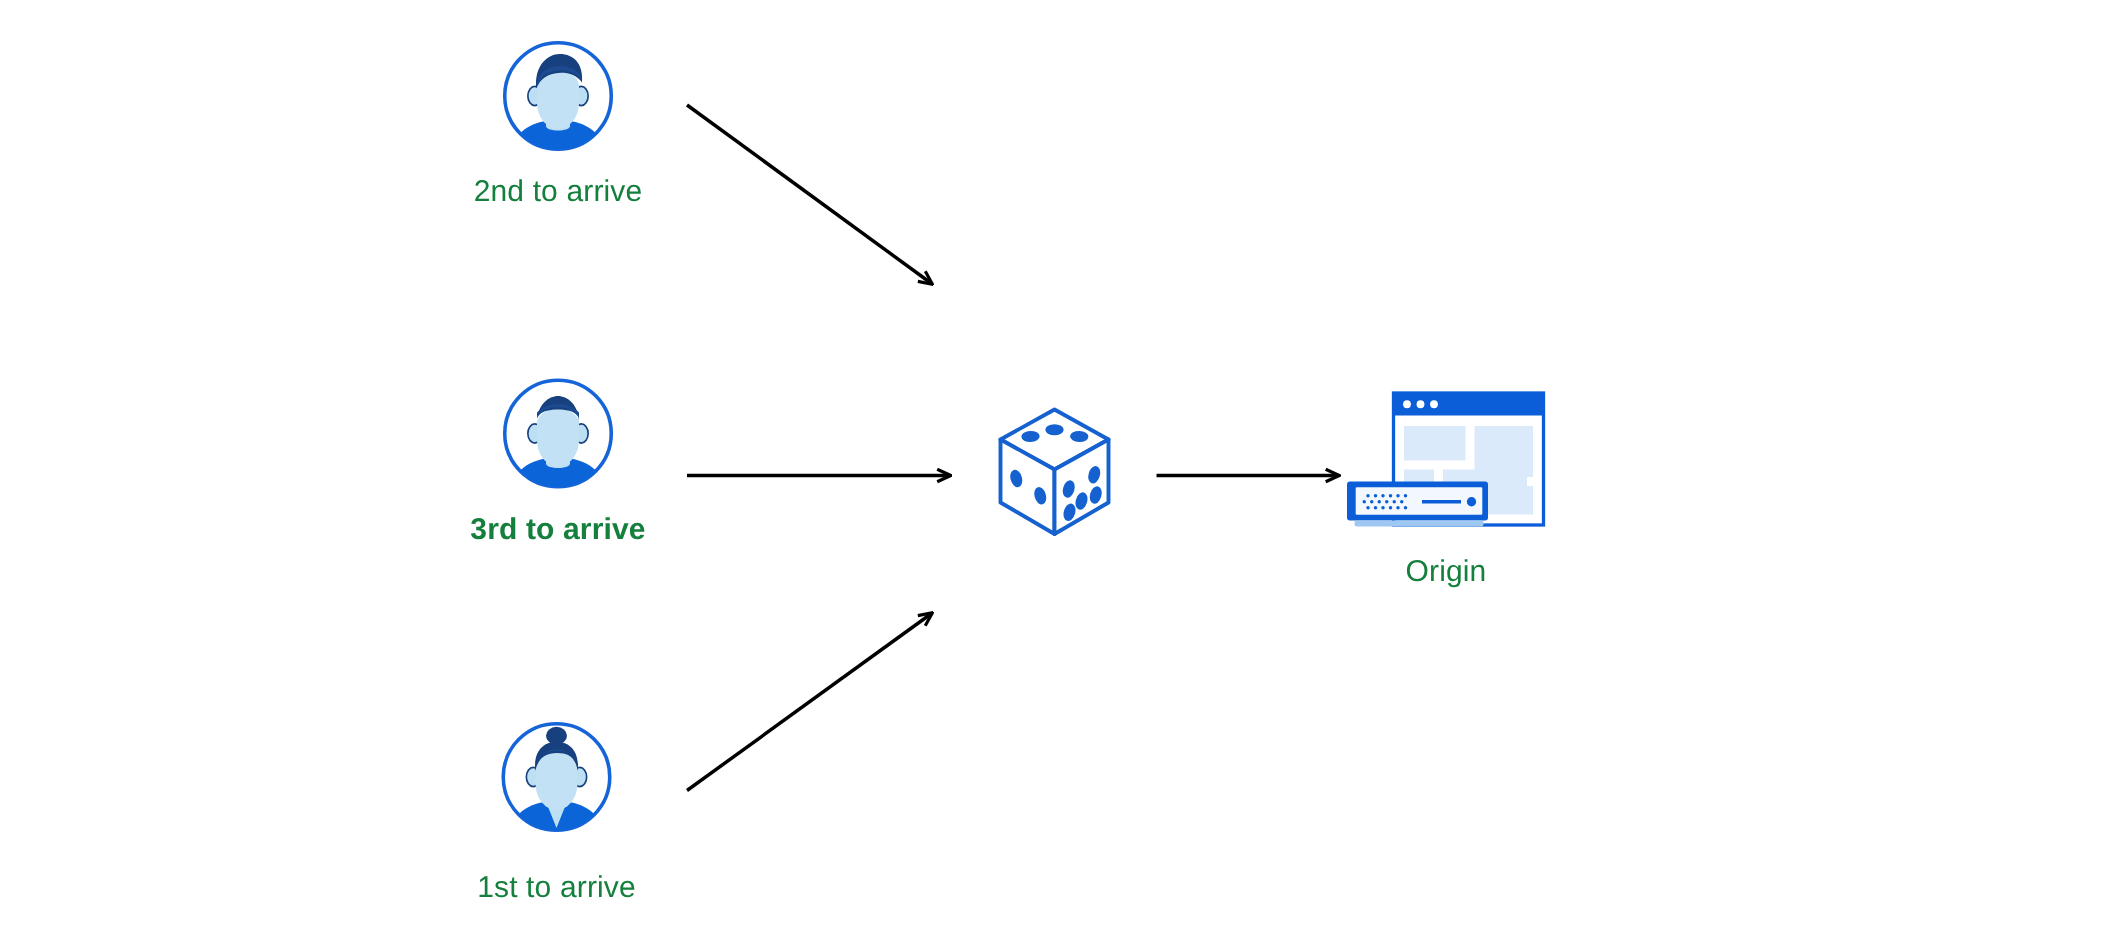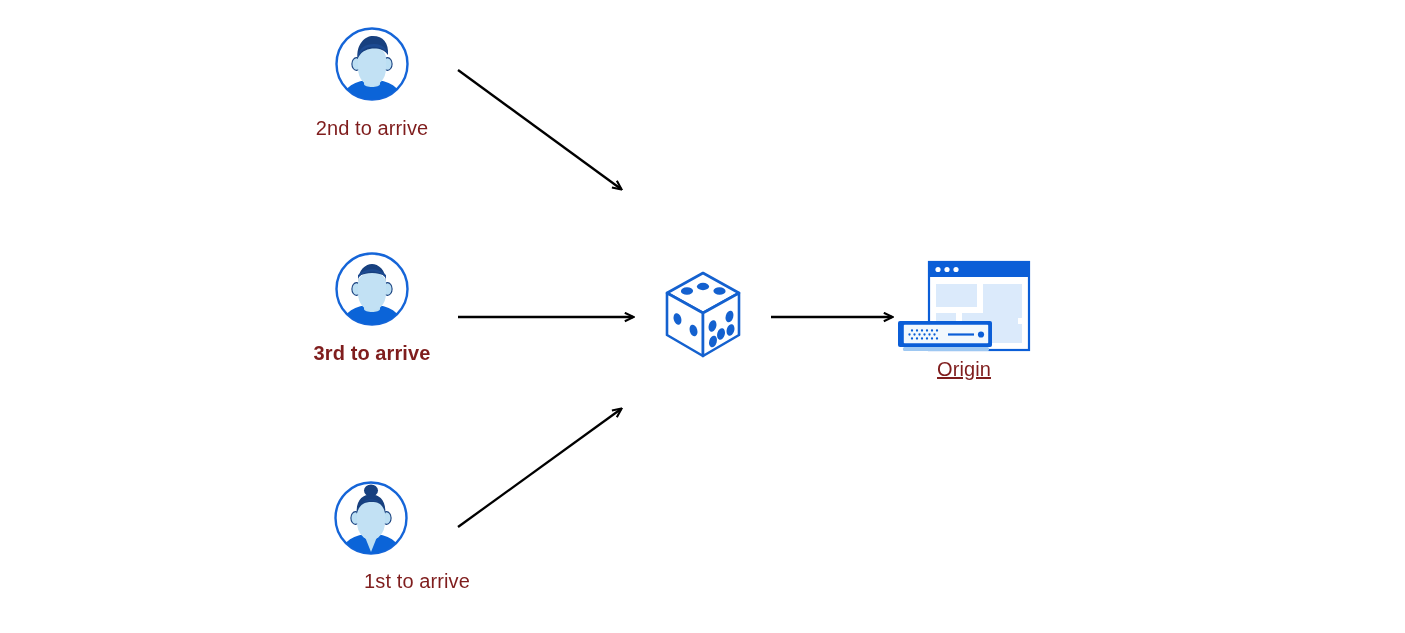--- a/index.html
+++ b/index.html
@@ -22,21 +22,21 @@
     position: absolute;
   }
   .icon-wrap {
     position: absolute;
     line-height: 0;
   }
   .label {
     position: absolute;
     font-family: "Liberation Sans", sans-serif;
     font-size: 20px;
-    color: #7f1d1d;
+    color: #15803d;
     white-space: nowrap;
     text-align: center;
     letter-spacing: 0.1px;
   }
   .arrow-layer {
     position: absolute;
     left: 0;
     top: 0;
     width: 1405px;
     height: 633px;
@@ -150,21 +150,21 @@
           <ellipse cx="40" cy="12.5" rx="7" ry="6" fill="#17407f"></ellipse>
 
           <path d="M25.8 36 C24.5 22, 32 16.5, 40 16.5 C48 16.5, 55.5 22, 54.2 36
                    C53 30, 51 27, 48 25.5 C44 23.5, 36 23.5, 32 26
                    C29 27.8, 27 31, 25.8 36 Z" fill="#17407f"></path>
           <path d="M28 30 C30.5 24, 35 21.5, 40 21.5 C45 21.5, 49.5 24, 52 30
                    C50.5 25, 46 22.5, 40 22.5 C34 22.5, 29.5 25, 28 30 Z" fill="#1c4a91"></path>
         </g>
       </svg>
     </span>
-    <span class="label label-centered" style="left:40px; top:92px;margin-left:46px;">1st to arrive</span>
+    <span class="label label-centered" style="left:40px; top:103px;">1st to arrive</span>
   </div>
 
   <div class="node" style="left:660px; top:268px;">
     <span class="icon-wrap" style="left:0; top:0;">
       <svg width="86" height="94" viewBox="0 0 86 94">
         <g stroke="#1461cf" stroke-width="2.6" stroke-linejoin="round" fill="#ffffff">
 
           <path d="M43 5 L79 25 L43 45 L7 25 Z"></path>
 
           <path d="M7 25 L43 45 L43 88 L7 67 Z"></path>
@@ -235,16 +235,16 @@
             <circle cx="26" cy="80.5" r="1.15"></circle>
               <circle cx="31" cy="80.5" r="1.15"></circle>
             <circle cx="36" cy="80.5" r="1.15"></circle>
               <circle cx="41" cy="80.5" r="1.15"></circle>
           </g>
           <line x1="52" y1="76.5" x2="78" y2="76.5" stroke="#0b5ed7" stroke-width="2.2"></line>
           <circle cx="85" cy="76.5" r="3.1" fill="#0b5ed7"></circle>
         </g>
       </svg>
     </span>
-    <span class="label label-centered" style="left:68px; top:100px;text-decoration:underline;">Origin</span>
+    <span class="label label-centered" style="left:68px; top:112px;">Origin</span>
   </div>
 
 </div>
 
 </body></html>

